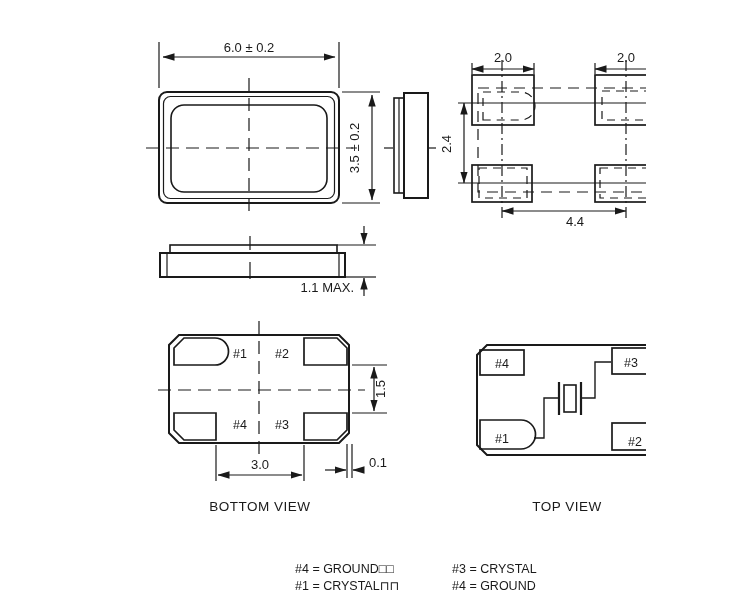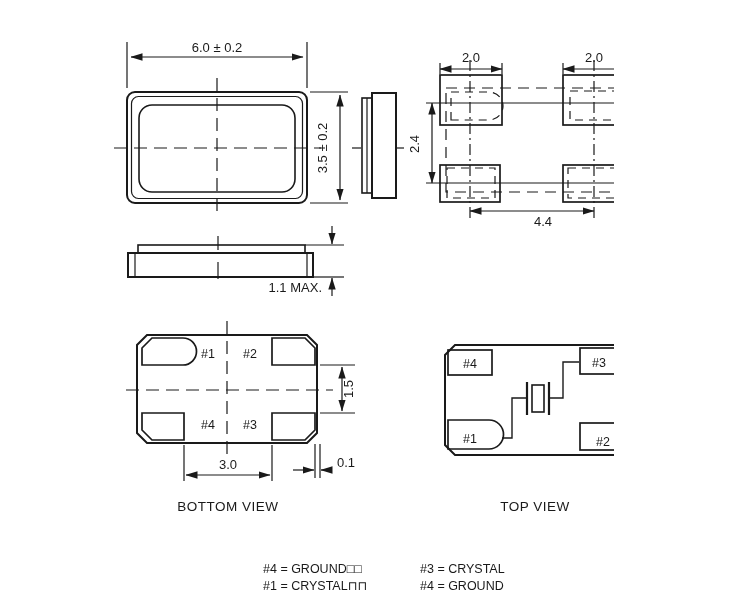--- a/index.html
+++ b/index.html
@@ -1,17 +1,17 @@
 <!DOCTYPE html>
 <html><head>
 <meta charset="utf-8">
 <style>
   html,body{margin:0;padding:0;background:#ffffff;}
   .page{position:relative;width:614px;height:610px;background:#ffffff;overflow:hidden;
-        font-family:"Liberation Sans", sans-serif;}
+        font-family:"Liberation Sans", sans-serif;padding-left:32px;}
   svg text{font-family:"Liberation Sans", sans-serif;fill:#1a1a1a;}
   .dim-t{font-size:13px;}
   .pad-t{font-size:12.5px;}
   .view-t{font-size:13.5px;letter-spacing:.5px;}
   .leg-t{font-size:12.5px;}
   .ln{stroke:#1a1a1a;fill:none;}
   .thin{stroke-width:1.2;}
   .mid{stroke-width:1.6;}
   .thick{stroke-width:2;}
   .padln{stroke-width:1.7;}

